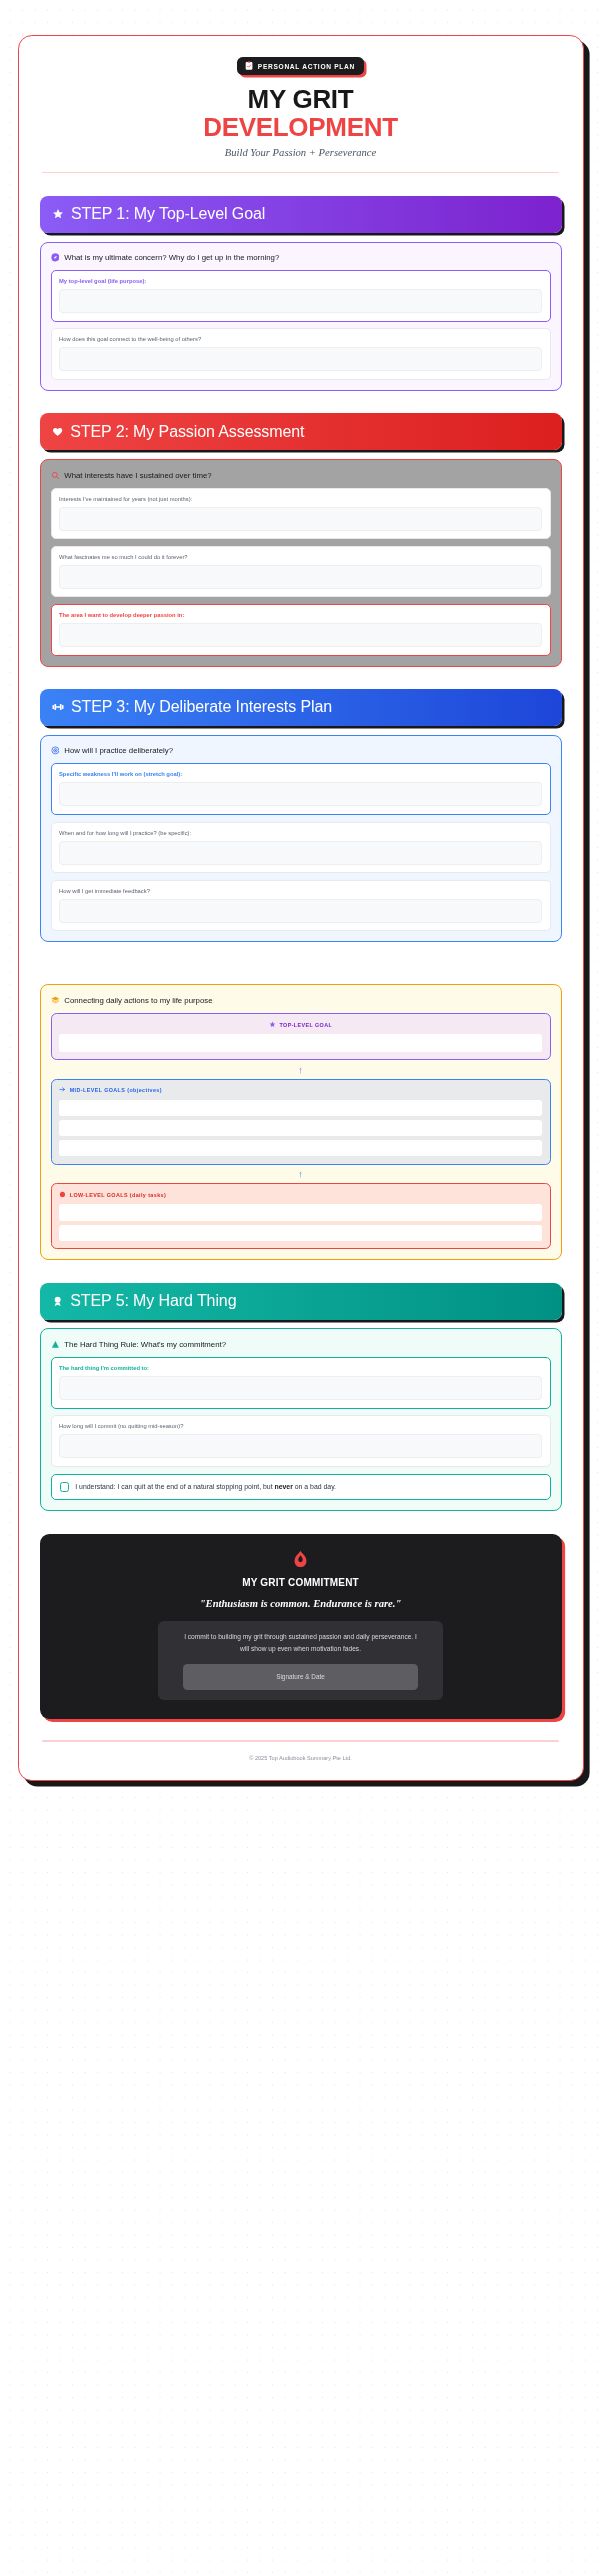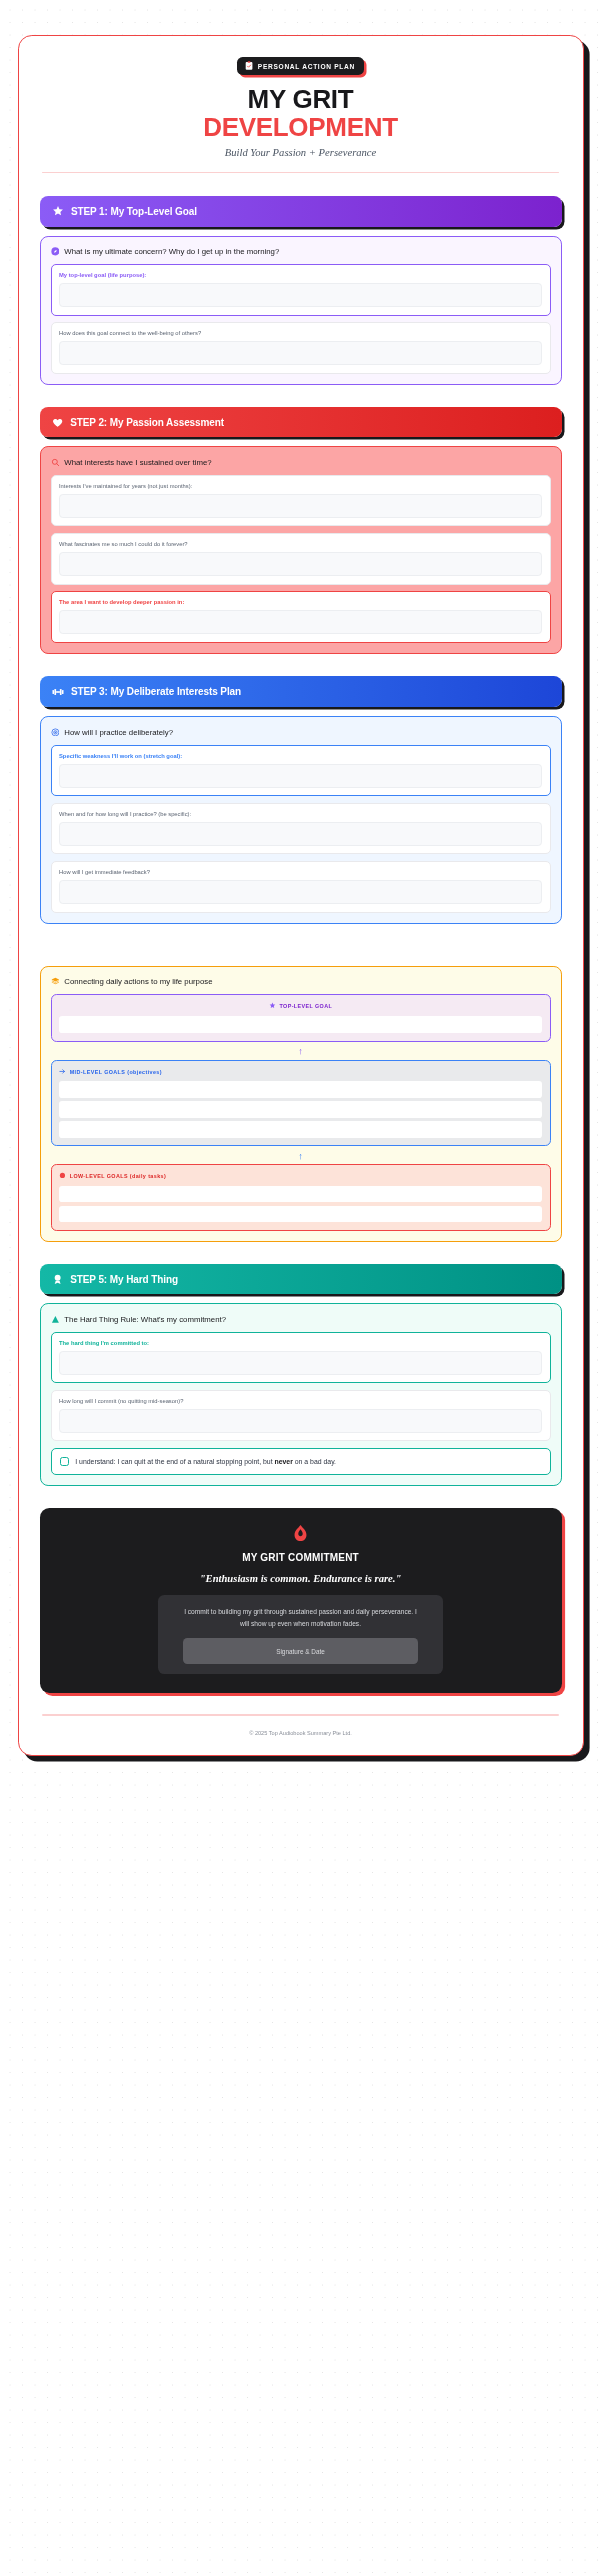--- a/index.html
+++ b/index.html
@@ -86,22 +86,22 @@
     gap: 6.9px;
     box-shadow: 2.5px 2.5px 0 #18181b;
   }
   .step-head .glyph {
     display: flex;
     align-items: center;
     color: #ffffff;
   }
   .step-head .label {
     color: #ffffff;
-    font-size: 10px;
-    font-weight: bold;
+    font-size: 16px;
+    font-weight: normal;
     letter-spacing: -0.1px;
   }
 
   .step-body {
     margin-top: 8.8px;
     border-width: 1.3px;
     border-style: solid;
     border-radius: 8.1px;
     padding: 10.6px 10px 10px 10px;
   }
@@ -326,21 +326,21 @@
 
   <div class="step">
     <div class="step-head" style="background:linear-gradient(90deg,#ef4444,#dc1f1f);">
       <span class="glyph">
         <svg width="11.3" height="11.3" viewBox="0 0 24 24" fill="currentColor">
             <path d="M12 21s-8.2-5.3-9.6-10.2C1.4 7.2 3.6 4.2 6.9 4.2c2 0 3.8 1.1 5.1 2.9 1.3-1.8 3.1-2.9 5.1-2.9 3.3 0 5.5 3 4.5 6.6C20.2 15.7 12 21 12 21z"></path>
           </svg>
       </span>
       <span class="label">STEP 2: My Passion Assessment</span>
     </div>
-    <div class="step-body" style="border-color:#ef4444;background:#fca5a5;">
+    <div class="step-body" style="border-color:#ef4444;background:#a3a3a3;">
       <div class="q-row">
         <span class="q-ico">
           <svg width="8.8" height="8.8" viewBox="0 0 24 24" fill="none" stroke="#ef4444" stroke-width="2.4">
               <circle cx="10.5" cy="10.5" r="6.8"></circle>
               <path d="M15.6 15.6L21 21" stroke-linecap="round"></path>
             </svg>
         </span>
         <span class="q-txt">What interests have I sustained over time?</span>
       </div>
       <div class="field">

